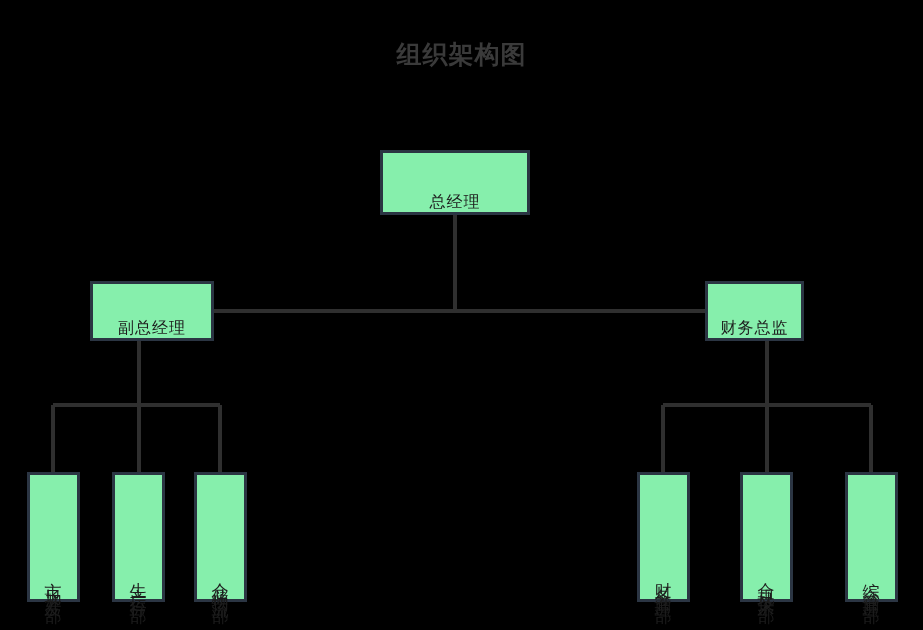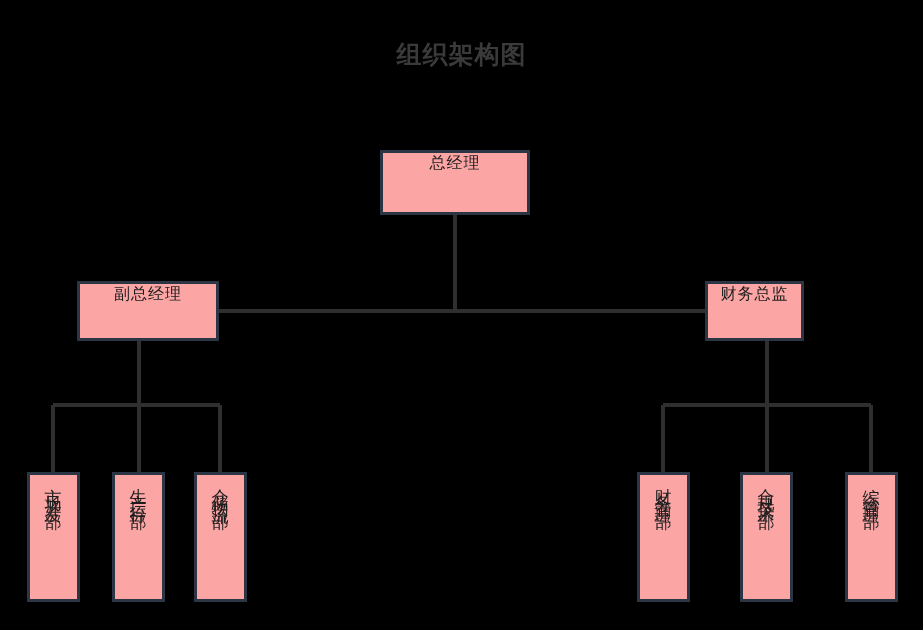--- a/index.html
+++ b/index.html
@@ -44,24 +44,24 @@
     top: 0;
     width: 923px;
     height: 630px;
     pointer-events: none;
   }
 
   
   .node {
     position: absolute;
     box-sizing: border-box;
-    background: #fca5a5;
+    background: #86efac;
     border: 3px solid #2b3543;
     display: flex;
-    align-items: flex-start;
+    align-items: flex-end;
     justify-content: center;
     color: #1d1d1d;
     text-align: center;
   }
 
   .node-label {
     display: block;
     white-space: pre;
   }
 
@@ -84,23 +84,23 @@
   
   #node-gm {
     left: 380px;
     top: 150px;
     width: 150px;
     height: 65px;
   }
 
   
   #node-dgm {
-    left: 77px;
+    left: 90px;
     top: 281px;
-    width: 142px;
+    width: 124px;
     height: 60px;
   }
   #node-cfo {
     left: 705px;
     top: 281px;
     width: 99px;
     height: 60px;
   }
 
   

